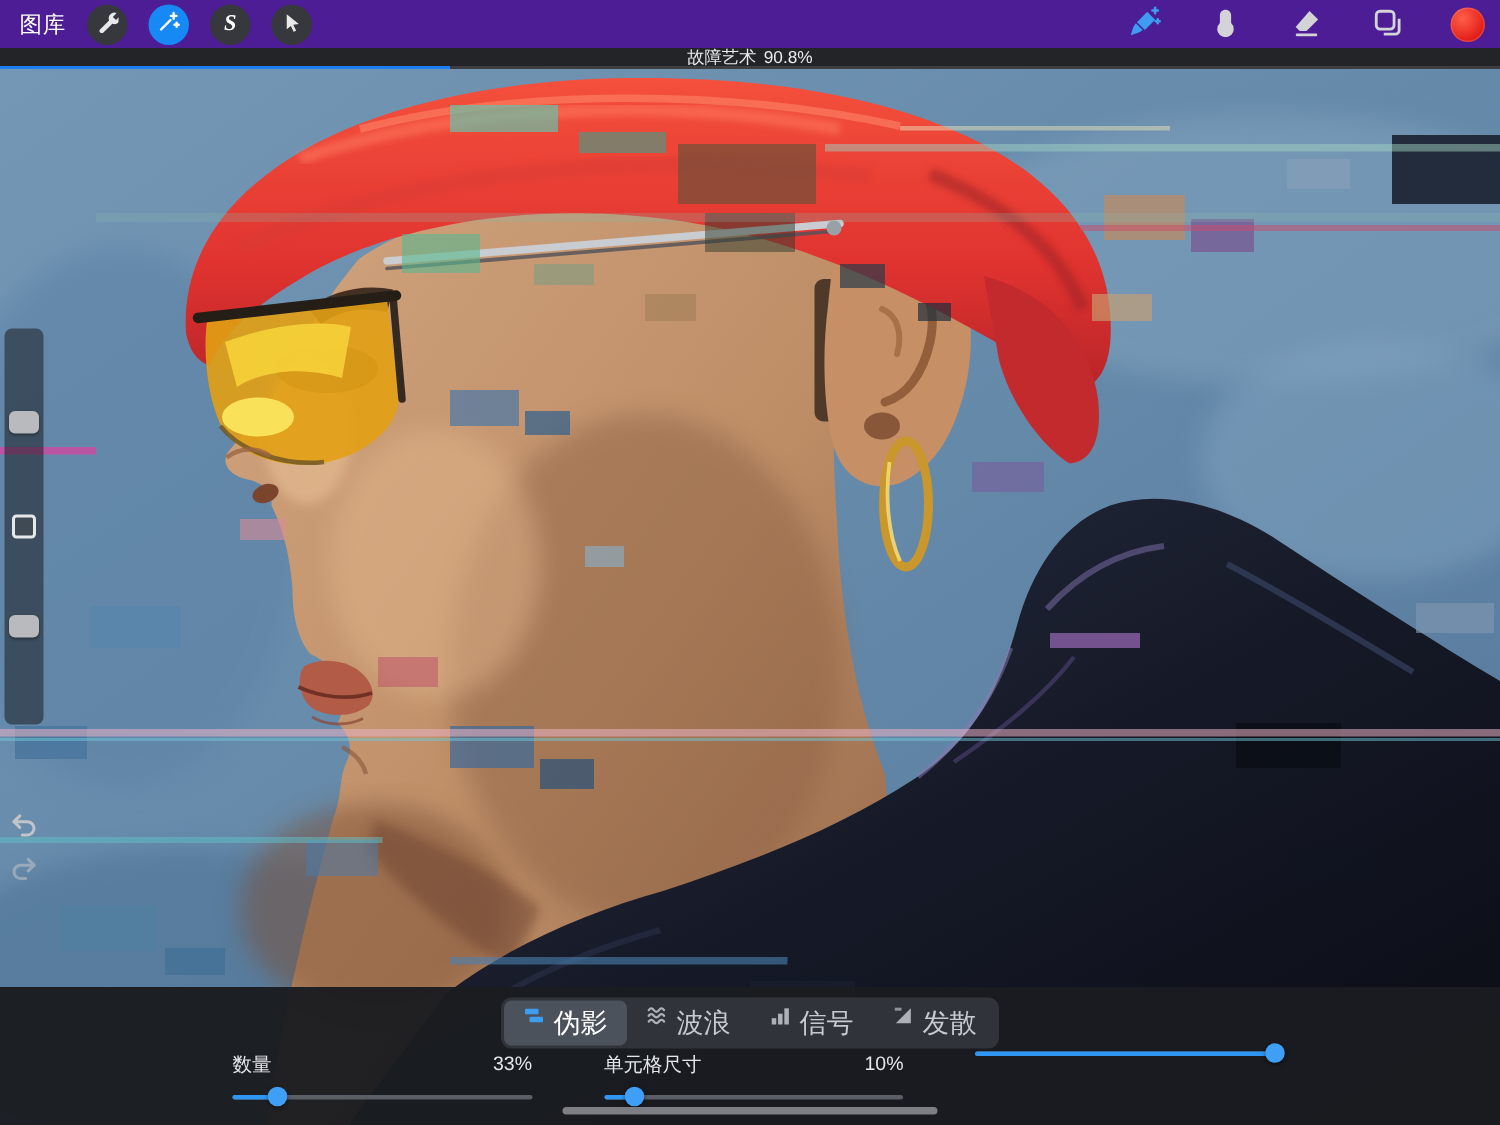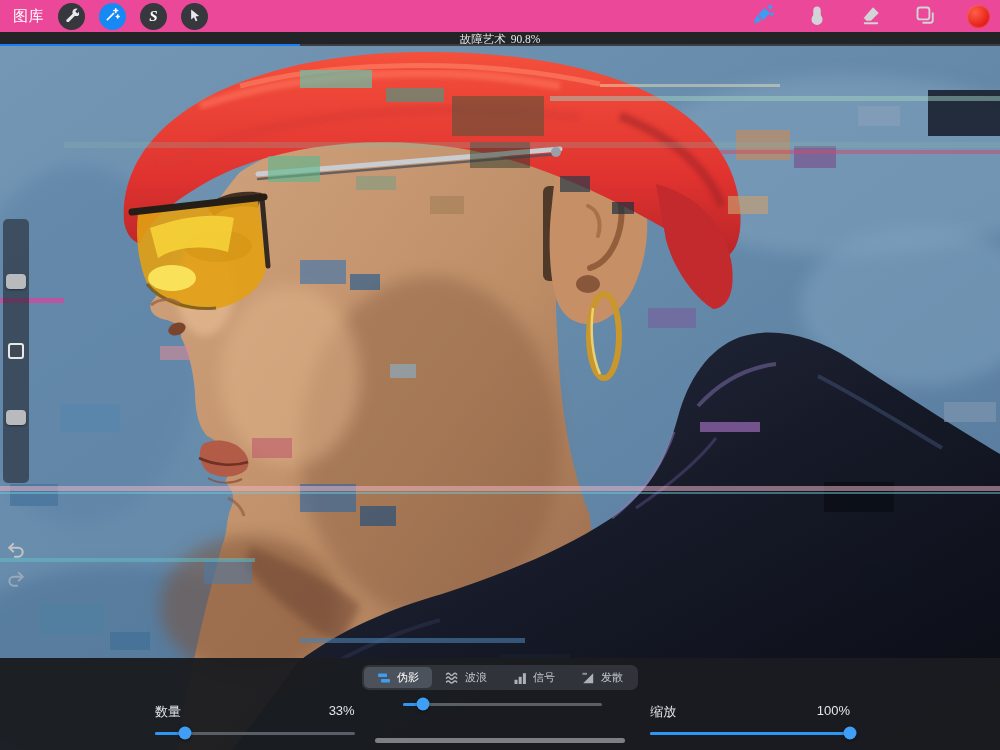--- a/index.html
+++ b/index.html
@@ -11,21 +11,21 @@
   }
   .app { position:relative; width:1000px; height:750px; background:#1a1b1e; }
 
   
   .canvas-wrap { position:absolute; left:0; top:46px; width:1000px; height:704px; }
   .canvas-wrap svg { display:block; width:100%; height:100%; }
 
   
   .topbar {
     position:absolute; left:0; top:0; width:1000px; height:32px;
-    background:#ec4899; display:flex; align-items:center; justify-content:space-between;
+    background:#4c1d95; display:flex; align-items:center; justify-content:space-between;
     z-index:30;
   }
   .tb-left { display:flex; align-items:center; gap:14px; padding-left:13px; }
   .tb-right { display:flex; align-items:center; gap:30px; padding-right:10px; }
   .gallery-label { color:#fff; font-size:15px; letter-spacing:.5px; cursor:pointer; }
   button { background:none; border:0; padding:0; margin:0; cursor:pointer; display:flex; align-items:center; justify-content:center; }
   .tool-circle {
     width:27px; height:27px; border-radius:50%; background:#36383d;
     display:flex; align-items:center; justify-content:center;
   }
@@ -37,21 +37,21 @@
     background:radial-gradient(circle at 35% 32%, #ff5f49, #e31d18 70%);
     box-shadow:inset 0 0 0 1px rgba(255,255,255,.15);
   }
 
   
   .titlebar {
     position:absolute; left:0; top:32px; width:1000px; height:14px;
     background:#232427; display:flex; align-items:center; justify-content:center; gap:5px;
     z-index:29; cursor:pointer;
   }
-  .titlebar span { color:#e9eaec; font-size:11.5px; line-height:12px;font-family:Liberation Serif, serif; }
+  .titlebar span { color:#e9eaec; font-size:11.5px; line-height:12px; }
   .progress-track { position:absolute; left:0; bottom:0; width:100%; height:2.5px; background:#3c3e42; }
   .progress-fill { height:100%; width:0; background:#1b7ef2; }
 
   
   .sidebar {
     position:absolute; left:3px; top:219px; width:26px; height:264px;
     background:rgba(28,29,32,.55); border-radius:5px; z-index:20;
     display:flex; flex-direction:column; align-items:center;
   }
   .side-slider { position:relative; width:100%; flex:1; cursor:pointer; }
@@ -71,28 +71,28 @@
   
   .glitch-panel {
     position:absolute; left:0; bottom:0; width:1000px; height:92px;
     background:rgba(26,28,32,.96); z-index:25;
   }
   .tabs {
     margin:7px auto 0; width:max-content; display:flex;
     background:#303339; border-radius:7px; padding:2px;
   }
   .tab {
-    display:flex; align-items:center; gap:6px; padding:3px 13px; border-radius:5px;
-    color:#c6c9ce; font-size:11px; cursor:pointer; white-space:nowrap;
+    display:flex; align-items:flex-start; gap:6px; padding:3px 13px; border-radius:5px;
+    color:#c6c9ce; font-size:18px; cursor:pointer; white-space:nowrap;
   }
   .tab.selected { background:#4c525b; color:#ffffff; }
   .tab-icon { display:flex; color:#aeb2b8; }
   .tab.selected .tab-icon { color:#3d9df0; }
 
-  .sliders-row { display:flex; gap:48px; margin:13px 150px 0 155px; }
+  .sliders-row { display:flex; gap:48px; margin:2px 150px 0 155px; }
   .slider-col { flex:1; }
   .slider-head { display:flex; justify-content:space-between; color:#e3e6ea; font-size:13px; margin-bottom:11px; }
   .track { position:relative; height:2.5px; background:#5a5e66; border-radius:2px; cursor:pointer; }
   .fill { position:absolute; left:0; top:0; height:100%; background:#2f96f4; border-radius:2px; }
   .thumb {
     position:absolute; top:50%; width:13px; height:13px; border-radius:50%;
     background:#3f9ef5; transform:translate(-50%,-50%);
     box-shadow:0 1px 3px rgba(0,0,0,.5);
   }
   .scroll-indicator {
@@ -405,30 +405,30 @@
         <div class="slider-head">
           <span>数量</span>
           <span>33%</span>
         </div>
         <div class="track">
           <div class="fill" style="width: 15%;"></div>
           <div class="thumb" style="left: 15%;"></div>
         </div>
       </div>
       <div class="slider-col">
+        <div class="slider-head">
+          <span>单元格尺寸</span>
+          <span>10%</span>
+        </div>
         <div class="track">
           <div class="fill" style="width: 10%;"></div>
           <div class="thumb" style="left: 10%;"></div>
         </div>
       </div>
       <div class="slider-col">
-        <div class="slider-head">
-          <span>缩放</span>
-          <span>100%</span>
-        </div>
         <div class="track">
           <div class="fill" style="width: 100%;"></div>
           <div class="thumb" style="left: 100%;"></div>
         </div>
       </div>
     </div>
 
     <div class="scroll-indicator"></div>
   </footer>
 

